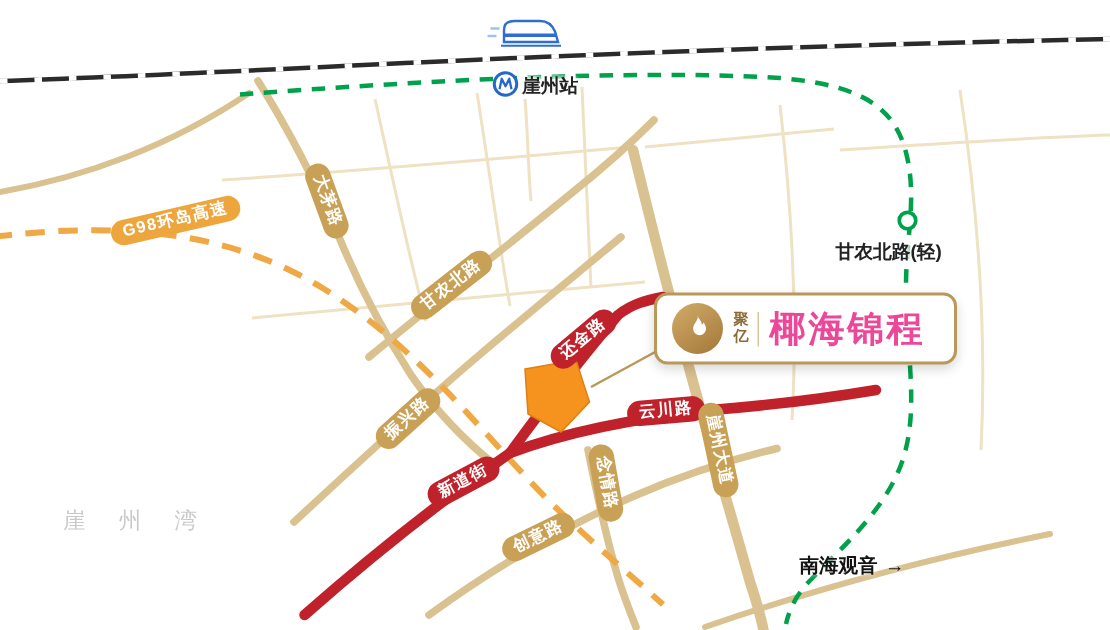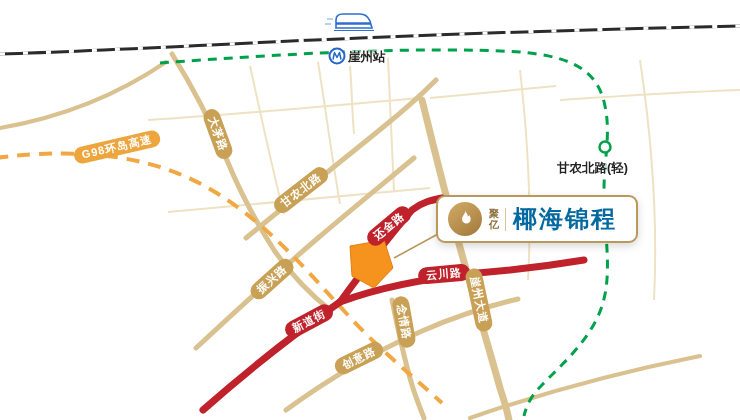--- a/index.html
+++ b/index.html
@@ -39,21 +39,21 @@
     background:linear-gradient(145deg,#d2ab68,#a2783a);
     display:flex;align-items:center;justify-content:center;
   }
   .prefix{
     display:flex;flex-direction:column;justify-content:center;
     font-size:10px;font-weight:bold;color:#8a6a35;line-height:1.15;
     border-right:1px solid #d8c49a;padding-right:6px;
   }
   .brand-name{
     font-family:"Liberation Serif","DejaVu Serif",serif;
-    font-size:24px;font-weight:bold;color:#0369a1;letter-spacing:2px;white-space:nowrap;
+    font-size:24px;font-weight:bold;color:#ec4899;letter-spacing:2px;white-space:nowrap;
   }
 </style>
 </head>
 <body>
 
 <div class="stage">
 
   <svg class="map" width="740" height="420" viewBox="0 0 740 420">
 
     <g stroke="#efe2c3" stroke-width="2" fill="none">
@@ -121,20 +121,24 @@
   <span class="pill red" style="left:389px;top:226px;transform:translate(-50%,-50%) rotate(-40deg);">还金路</span>
   <span class="pill red" style="left:309px;top:321px;transform:translate(-50%,-50%) rotate(-28deg);">新道街</span>
   <span class="pill red" style="left:444px;top:274px;transform:translate(-50%,-50%) rotate(-5deg);">云川路</span>
   <span class="pill tan" style="left:404px;top:322px;transform:translate(-50%,-50%) rotate(80deg);">念情路</span>
   <span class="pill tan" style="left:479px;top:300px;transform:translate(-50%,-50%) rotate(78deg);">崖州大道</span>
   <span class="pill tan" style="left:359px;top:358px;transform:translate(-50%,-50%) rotate(-26deg);">创意路</span>
 
   <span class="station-label" style="left:348px;top:49px;text-align:center;">崖州站</span>
   <span class="station-label" style="left:557px;top:160px;">甘农北路(轻)</span>
 
+  <span class="bay">崖 州 湾</span>
+  <span class="guanyin">
+    <span>南海观音</span><span class="arrow">→</span>
+  </span>
 
   <div class="plate">
     <div class="emblem">
       <svg width="22" height="22" viewBox="0 0 24 24">
         <path d="M12 2.5c1.2 3.5-3.2 5.6-3.2 9.7a4.7 4.7 0 0 0 9.4 0c0-2.1-1-3.3-1.7-4.5-.5 1.1-1.5 1.8-1.5 1.8C15.7 7.3 13.1 5.6 12 2.5z" fill="#ffffff"></path>
       </svg>
     </div>
     <div class="prefix">
       <span>聚</span>
       <span>亿</span>

